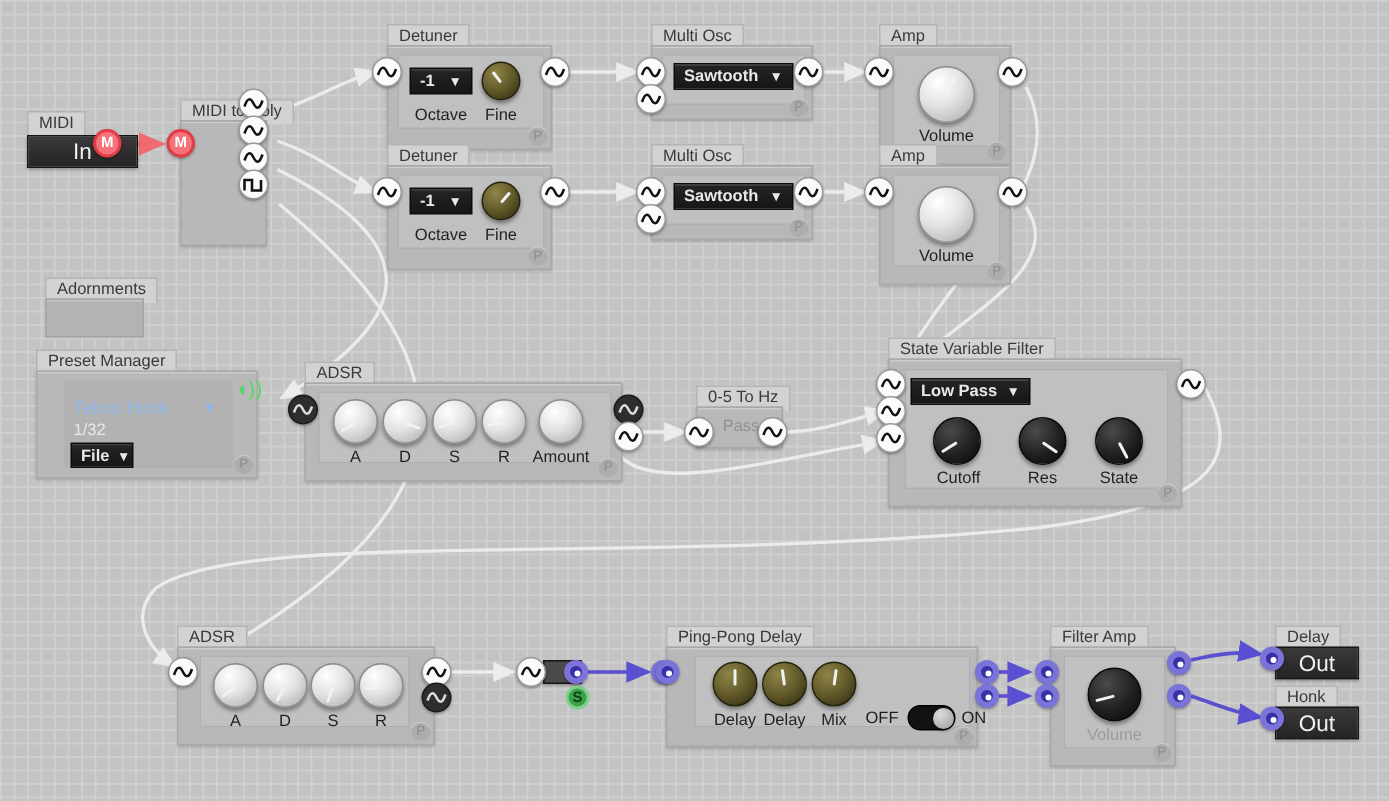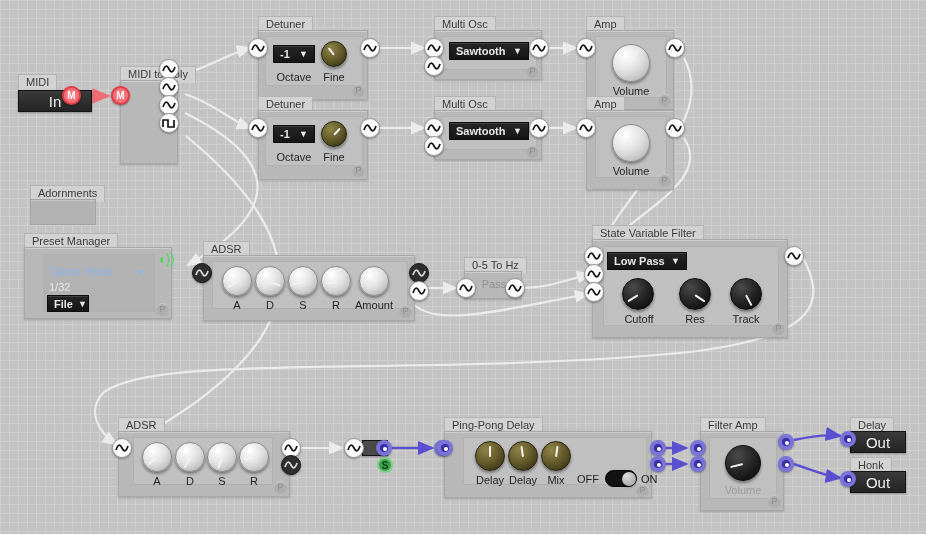--- a/index.html
+++ b/index.html
@@ -497,21 +497,21 @@
         <div class="tick" style="left:14px; top:4px; height:12px; transform:rotate(-122deg);"></div>
       </div>
       <div class="knob dark" style="left:86px; top:38px; width:32px; height:32px;">
         <div class="tick" style="left:14px; top:4px; height:12px; transform:rotate(124deg);"></div>
       </div>
       <div class="knob dark" style="left:137px; top:38px; width:32px; height:32px;">
         <div class="tick" style="left:14px; top:4px; height:12px; transform:rotate(152deg);"></div>
       </div>
       <div class="knob-label" style="left:18px; top:73px; width:56px;">Cutoff</div>
       <div class="knob-label" style="left:78px; top:73px; width:48px;">Res</div>
-      <div class="knob-label" style="left:126px; top:73px; width:54px;">Track</div>
+      <div class="knob-label" style="left:126px; top:73px; width:54px;">State</div>
       <div class="pbadge" style="right:2px; bottom:2px;">P</div>
     </div>
   </div>
   <div class="port" style="left:584px; top:246px;">
     <svg width="14" height="14" viewBox="0 0 14 14">
         <path d="M1,9 C3,3 5,3 7,7 C9,11 11,11 13,5" stroke="#111" stroke-width="1.7" fill="none"></path>
       </svg>
   </div>
   <div class="port" style="left:584px; top:264px;">
     <svg width="14" height="14" viewBox="0 0 14 14">

